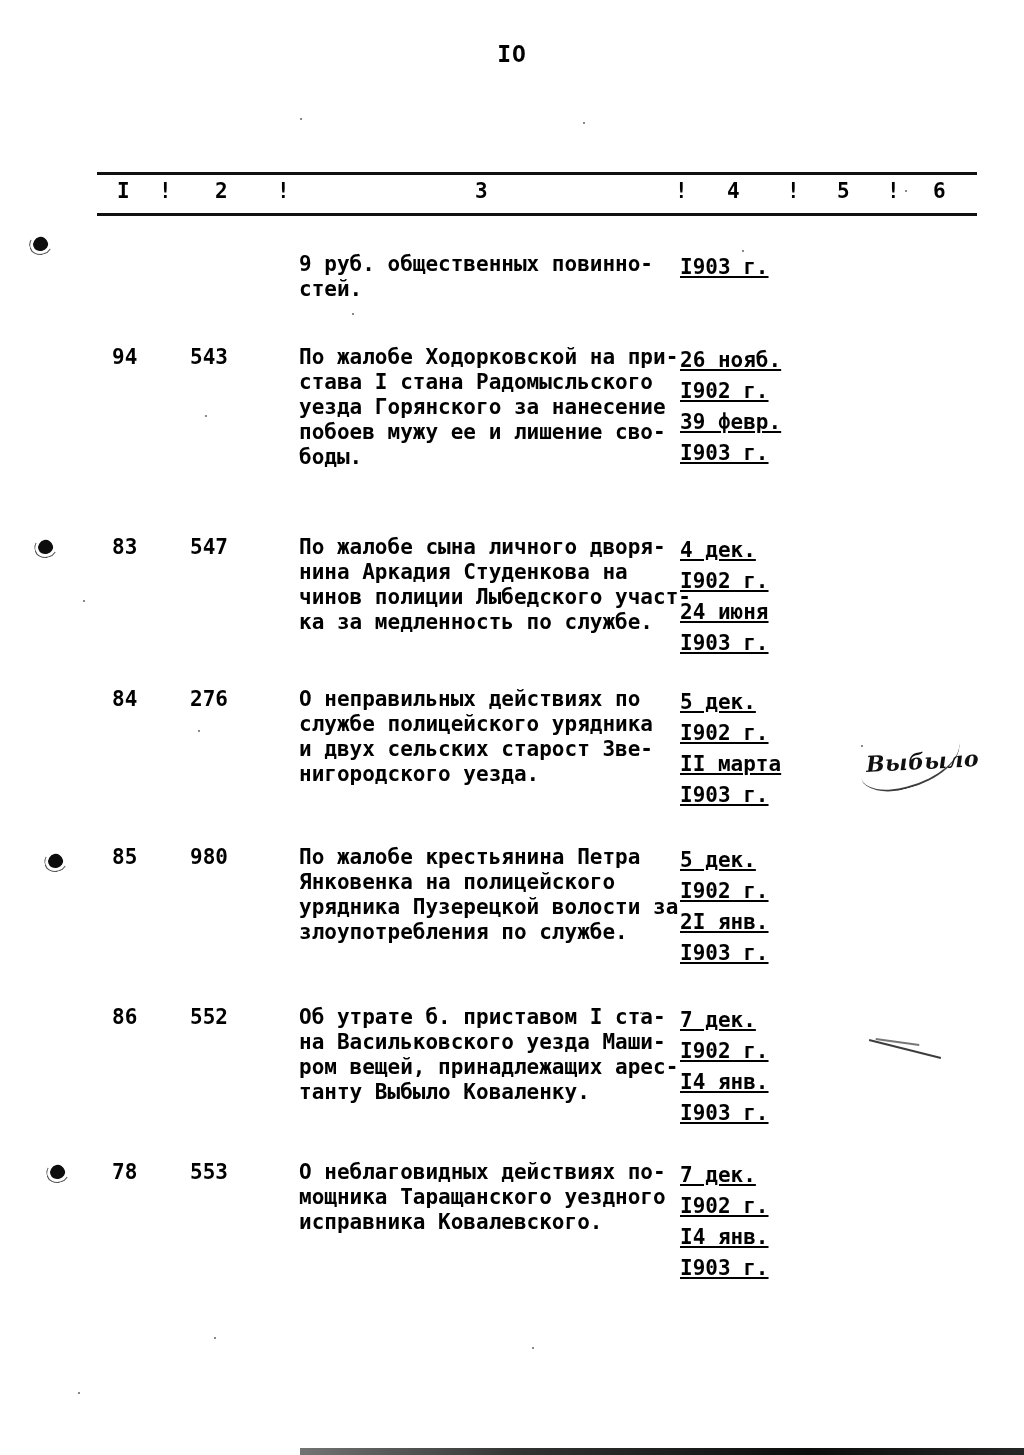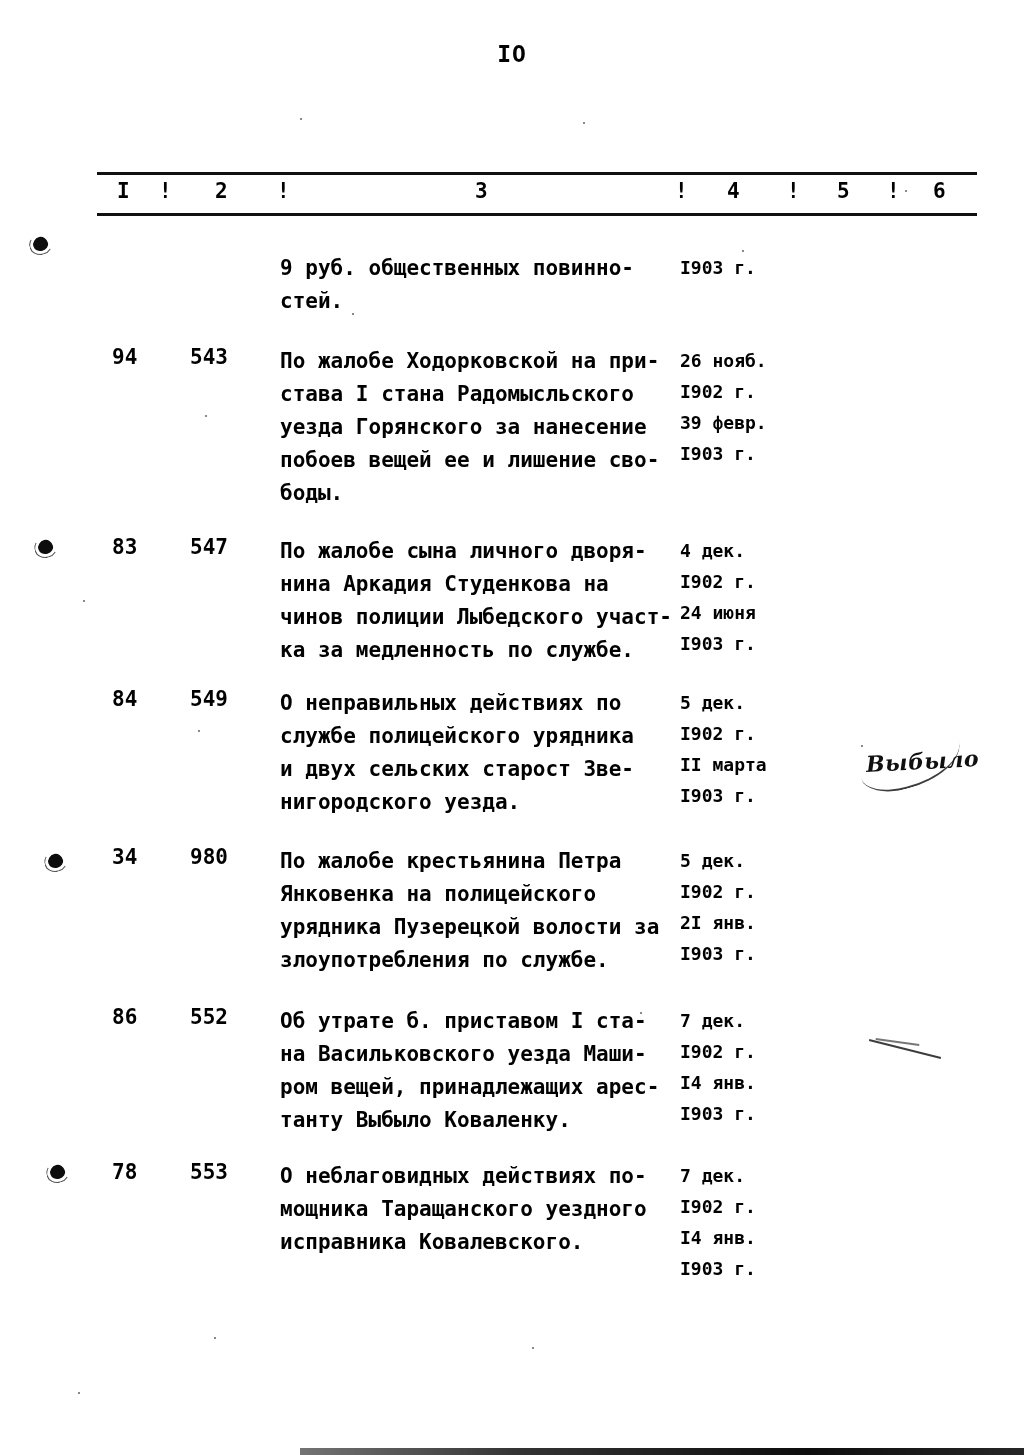--- a/index.html
+++ b/index.html
@@ -75,35 +75,36 @@
   }
   .c-case {
     position: absolute;
     left: 190px;
     font-size: 21px;
     font-weight: 600;
     white-space: pre;
   }
   .c-desc {
     position: absolute;
-    left: 280px;
+    left: 299px;
     width: 396px;
     font-size: 21px;
     font-weight: 600;
-    line-height: 33px;
+    line-height: 25px;
     white-space: pre;
   }
   .c-date {
     position: absolute;
     left: 680px;
     width: 170px;
-    font-size: 18px;
+    font-size: 21px;
     font-weight: 600;
     line-height: 31px;
     white-space: pre;
+    text-decoration: underline;
   }
 
   
   .blot {
     position: absolute;
     width: 15px;
     height: 14px;
     background: #0d0d0d;
     border-radius: 54% 46% 50% 50% / 52% 58% 42% 48%;
     transform: rotate(-16deg);
@@ -218,53 +219,53 @@
         <div class="c-desc">9 руб. общественных повинно-
 стей.</div>
         <div class="c-date">I903 г.</div>
       </div>
       <div class="row" style="top: 345px;">
         <div class="c-num">94</div>
         <div class="c-case">543</div>
         <div class="c-desc">По жалобе Ходорковской на при-
 става I стана Радомысльского
 уезда Горянского за нанесение
-побоев вещей ее и лишение сво-
+побоев мужу ее и лишение сво-
 боды.</div>
         <div class="c-date">26 нояб.
 I902 г.
 39 февр.
 I903 г.</div>
       </div>
       <div class="row" style="top: 535px;">
         <div class="c-num">83</div>
         <div class="c-case">547</div>
         <div class="c-desc">По жалобе сына личного дворя-
 нина Аркадия Студенкова на
 чинов полиции Лыбедского участ-
 ка за медленность по службе.</div>
         <div class="c-date">4 дек.
 I902 г.
 24 июня
 I903 г.</div>
       </div>
       <div class="row" style="top: 687px;">
         <div class="c-num">84</div>
-        <div class="c-case">549</div>
+        <div class="c-case">276</div>
         <div class="c-desc">О неправильных действиях по
 службе полицейского урядника
 и двух сельских старост Зве-
 нигородского уезда.</div>
         <div class="c-date">5 дек.
 I902 г.
 II марта
 I903 г.</div>
       </div>
       <div class="row" style="top: 845px;">
-        <div class="c-num">34</div>
+        <div class="c-num">85</div>
         <div class="c-case">980</div>
         <div class="c-desc">По жалобе крестьянина Петра
 Янковенка на полицейского
 урядника Пузерецкой волости за
 злоупотребления по службе.</div>
         <div class="c-date">5 дек.
 I902 г.
 2I янв.
 I903 г.</div>
       </div>

